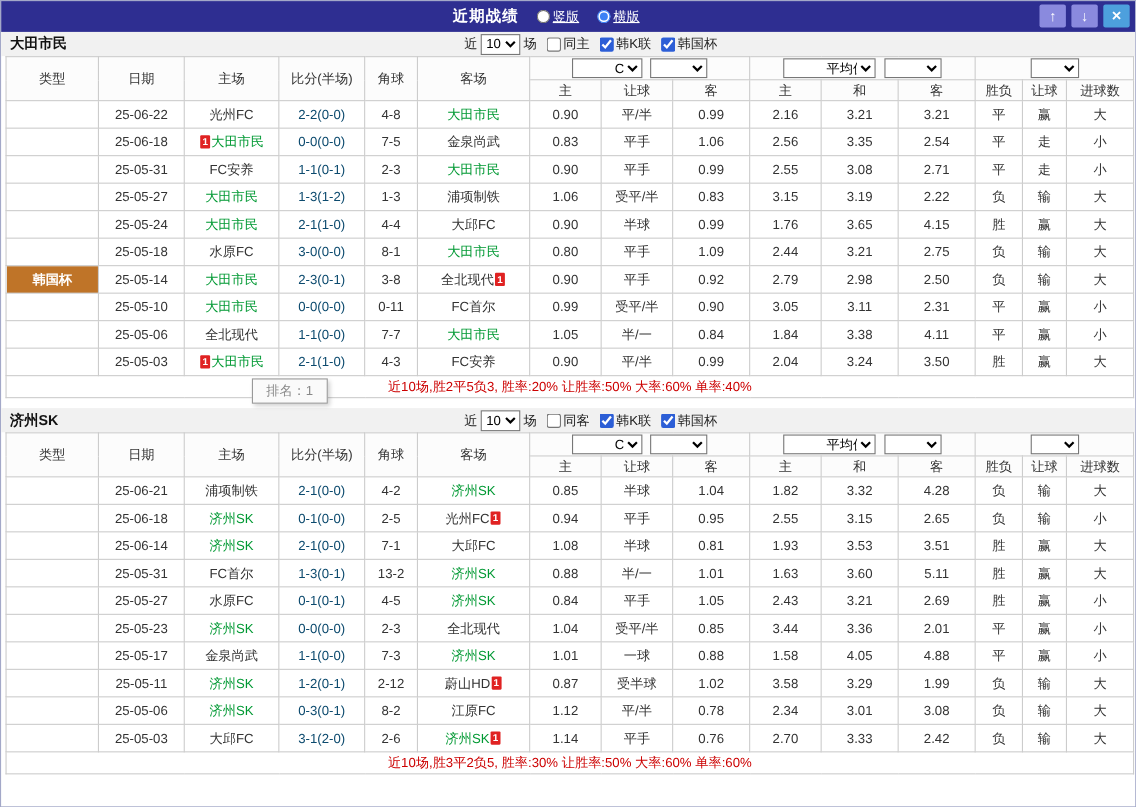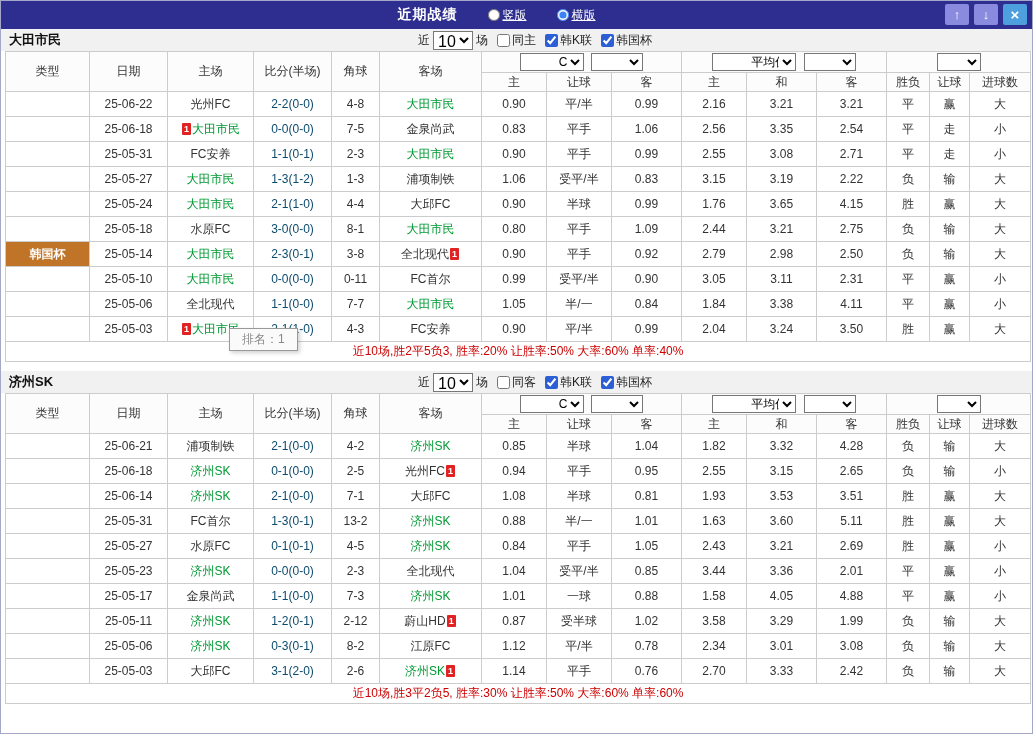--- a/index.html
+++ b/index.html
@@ -11,21 +11,21 @@
   }
   .window {
     width:1033px; height:734px; background:#fff;
     border:1px solid #a3a8c8; position:relative; overflow:hidden;
   }
   
   .titlebar {
     height:28px; background:#2e2e91;
     display:flex; align-items:center; justify-content:center; position:relative;
   }
-  .title-group { display:flex; align-items:center; gap:30px; transform:translateX(-20px); }
+  .title-group { display:flex; align-items:center; gap:16px; transform:translateX(-20px); }
   .title { color:#fff; font-size:14px; font-weight:bold; letter-spacing:1px; }
   .vopt { display:flex; align-items:center; gap:3px; color:#fff; font-size:12px; cursor:pointer;text-decoration:underline; }
   .vopt input { width:12px; height:12px; margin:0; accent-color:#3b82f6; }
   .tb-buttons { position:absolute; right:5px; top:3px; display:flex; gap:5px; }
   .tb-btn {
     width:24px; height:21px; border:none; border-radius:2px; color:#fff;
     font-size:13px; line-height:1; cursor:pointer; padding:0; font-weight:bold;
   }
   .tb-btn.nav   { background:#8a8ade; }
   .tb-btn.close { background:#4da0dd; font-size:15px; }
@@ -34,21 +34,21 @@
   .section + .section { margin-top:9px; }
   .section-bar {
     height:22px; background:#f1f1f1;
     display:flex; align-items:center; padding-left:8px;
   }
   .team-name { font-size:13px; font-weight:bold; color:#111; }
   .filter-bar {
     margin-left:auto; margin-right:380px;
     display:flex; align-items:center; gap:3px; font-size:12px; color:#222;
   }
-  .count-select { height:19px; font-size:16px; border:1px solid #777; background:#fff; }
+  .count-select { height:19px; font-size:12px; border:1px solid #777; background:#fff; }
   .fcheck { display:flex; align-items:center; gap:2px; cursor:pointer; margin-left:6px; }
   .fcheck input { width:13px; height:13px; margin:0; accent-color:#2c5ed6; }
   
   table.results { table-layout:fixed; width:1025px; margin:0 4px; border-collapse:collapse; }
   .results th, .results td {
     border:1px solid #ccc; text-align:center; font-size:12px; color:#333;
     padding:0 2px; white-space:nowrap; overflow:hidden;
   }
   .results thead th { background:#fcfcfc; font-weight:normal; height:19px; }
   .results thead .ctrl-row th { height:21px; }
@@ -67,21 +67,21 @@
     display:inline-block; background:#e02222; color:#fff; font-size:9px;
     line-height:12px; height:12px; padding:0 2px; margin:0 1px;
     vertical-align:1px; font-weight:bold; border-radius:1px;
   }
   .c-red   { color:#e02222; }
   .c-green { color:#009933; }
   .c-blue  { color:#2d56c8; }
   td.summary { color:#cc0000; height:20px; background:#fff; }
   
   .rank-tooltip {
-    position:absolute; left:228px; top:327px; z-index:5;
+    position:absolute; left:228px; top:343px; z-index:5;
     background:#fafafa; border:1px solid #999; padding:2px 12px;
     font-size:12px; color:#888; box-shadow:2px 2px 4px rgba(0,0,0,0.18);
   }
 </style>
 </head>
 <body>
 
 <div class="window">
 
   <div class="titlebar">

